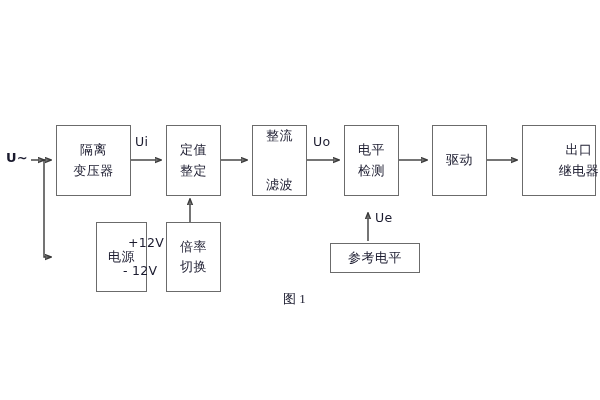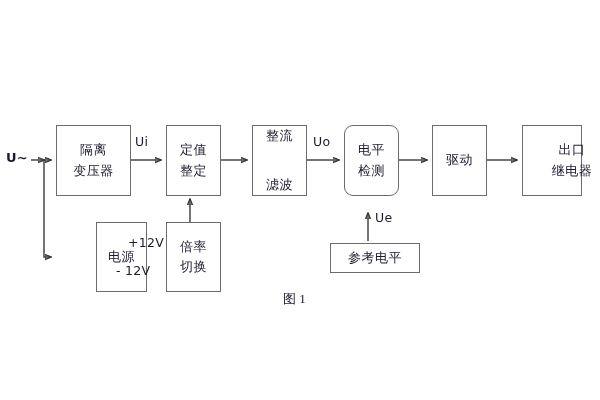--- a/index.html
+++ b/index.html
@@ -106,30 +106,30 @@
   <div class="box" style="left:166px; top:125px; width:55px; height:71px;text-align:right;">
     <span class="ln">定值</span>
     <span class="ln">整定</span>
   </div>
 
   <div class="box" style="left:252px; top:125px; width:55px; height:71px;justify-content:space-between;">
     <span class="ln">整流</span>
     <span class="ln">滤波</span>
   </div>
 
-  <div class="box" style="left:344px; top:125px; width:55px; height:71px;border-radius:9px;">
+  <div class="box" style="left:344px; top:125px; width:55px; height:71px;">
     <span class="ln">电平</span>
     <span class="ln">检测</span>
   </div>
 
   <div class="box" style="left:432px; top:125px; width:55px; height:71px;">
     <span class="ln">驱动</span>
   </div>
 
-  <div class="box" style="left:522px; top:125px; width:60px; height:71px;padding-left:40px;">
+  <div class="box" style="left:522px; top:125px; width:74px; height:71px;padding-left:40px;">
     <span class="ln">出口</span>
     <span class="ln">继电器</span>
   </div>
 
   <div class="box" style="left:56px; top:222px; width:51px; height:70px;margin-left:40px;">
     <span class="ln">电源</span>
   </div>
 
   <div class="box" style="left:166px; top:222px; width:55px; height:70px;">
     <span class="ln">倍率</span>
@@ -137,17 +137,17 @@
   </div>
 
   <div class="box" style="left:330px; top:243px; width:90px; height:30px;">
     <span class="ln">参考电平</span>
   </div>
 
   <div class="label" style="left:135px; top:134px;">Ui</div>
   <div class="label" style="left:313px; top:134px;">Uo</div>
   <div class="label" style="left:375px; top:210px;">Ue</div>
   <div class="label" style="left:128px; top:235px;">+12V</div>
-  <div class="label" style="left:116px; top:263px;">- 12V</div>
+  <div class="label" style="left:123px; top:263px;">- 12V</div>
 
   <div class="caption" style="left:283px; top:290px;">图 1</div>
 
 </div>
 
 </body></html>

